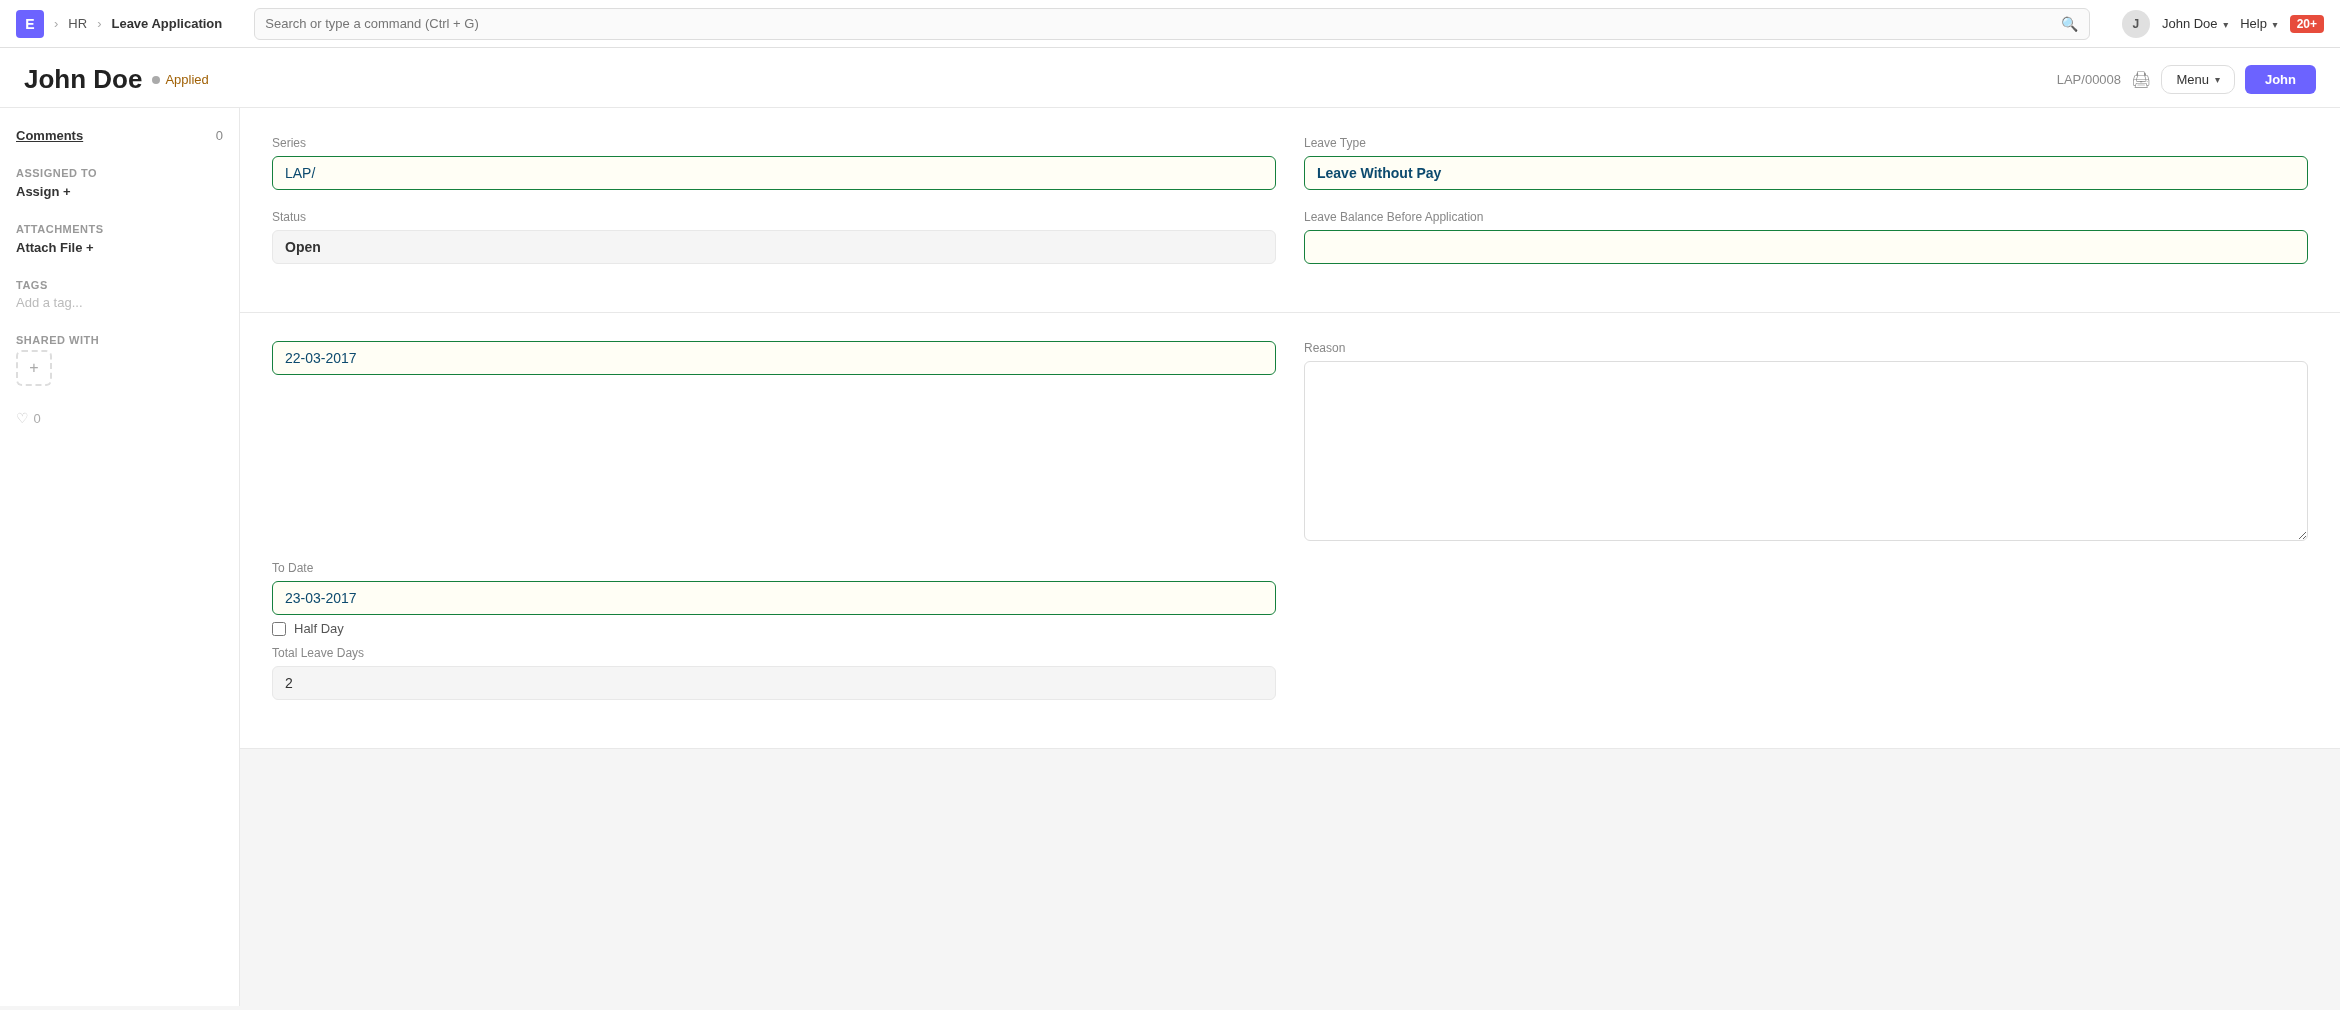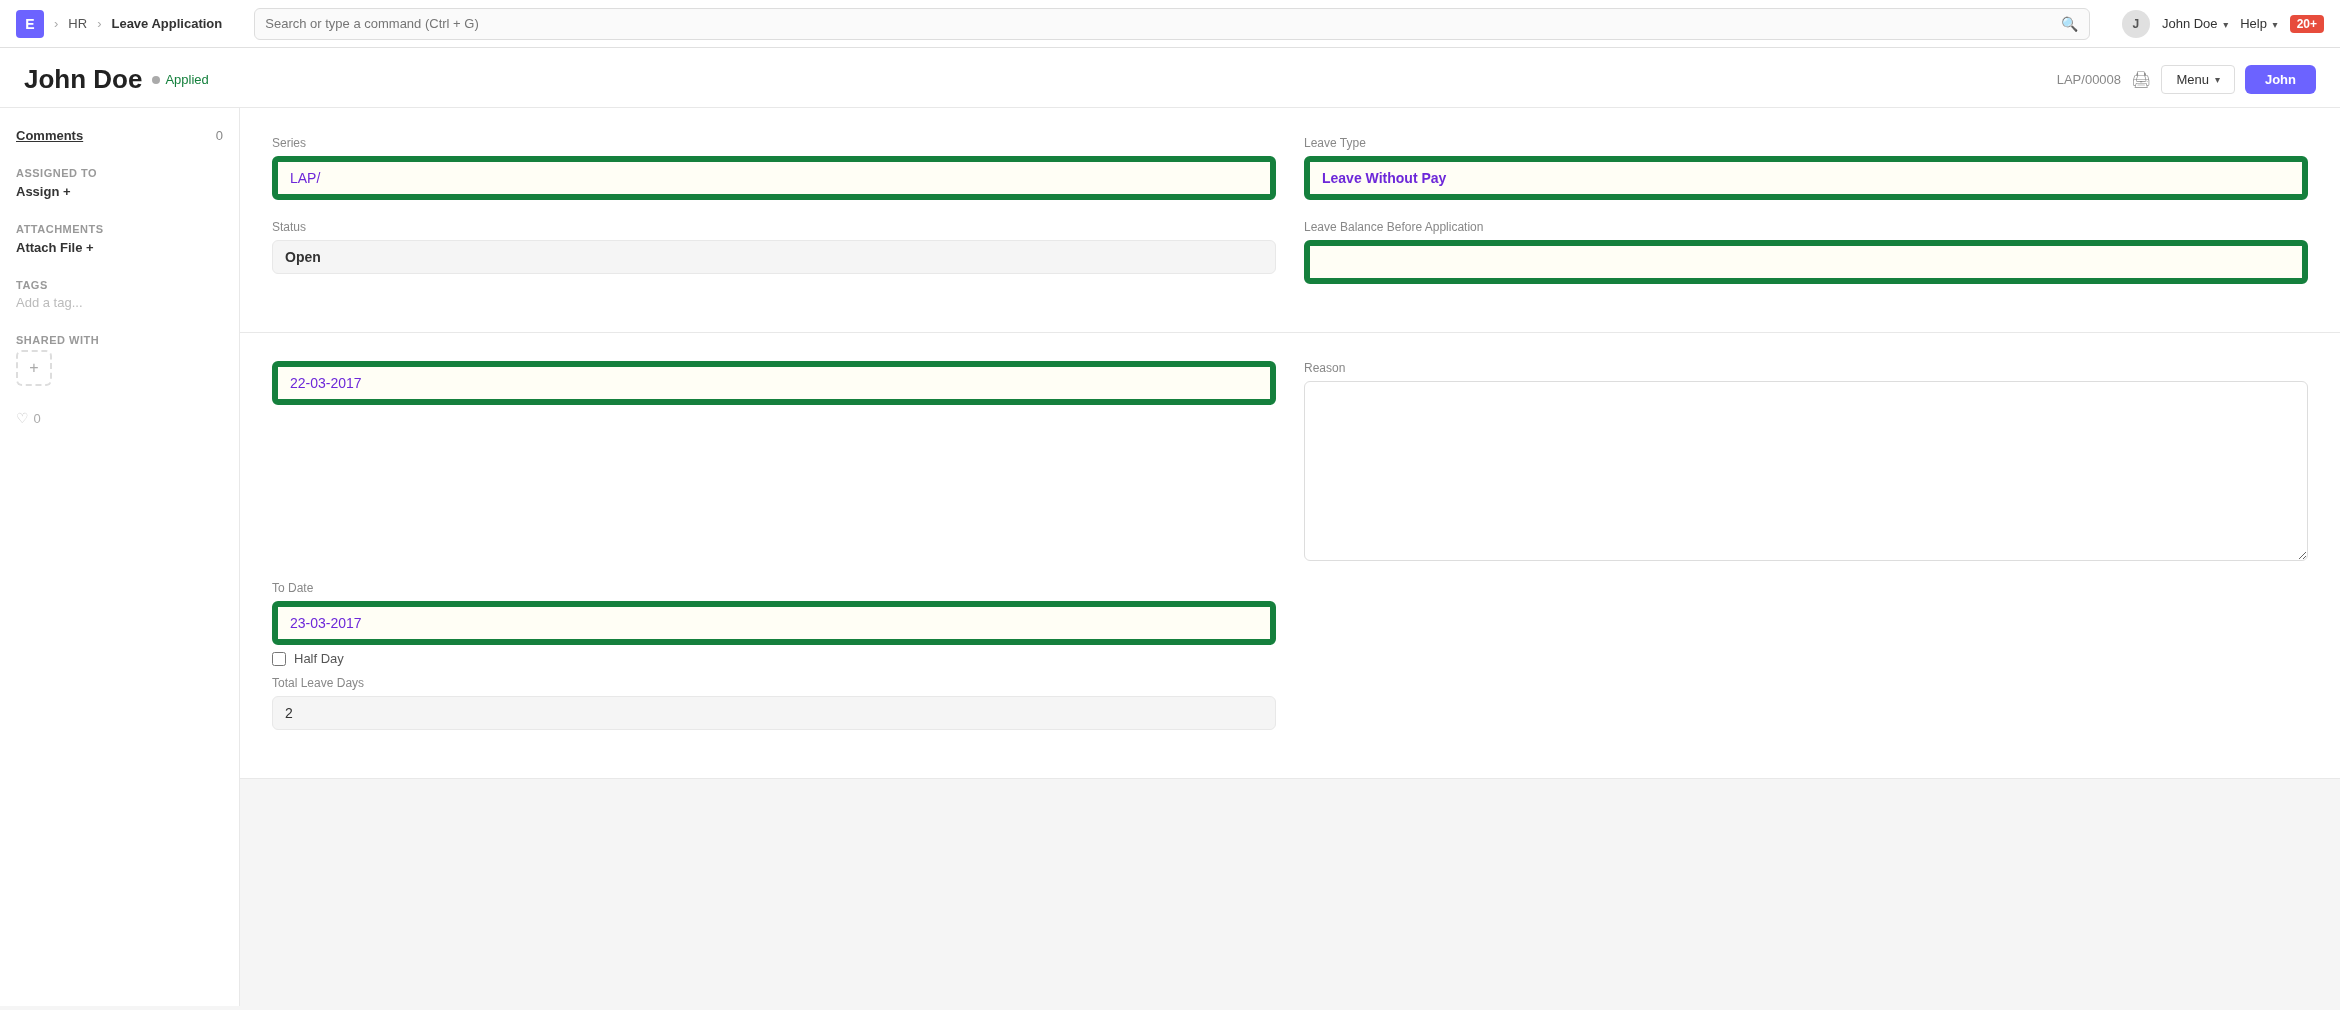--- a/index.html
+++ b/index.html
@@ -47,28 +47,28 @@
     
     .page-header {
       background: #fff; padding: 16px 24px 12px 24px;
       border-bottom: 1px solid #e8e8e8;
       display: flex; align-items: center; justify-content: space-between;
     }
     .page-header-left { display: flex; align-items: center; gap: 10px; }
     .doc-title { font-size: 26px; font-weight: 700; color: #222; }
     .status-badge {
       display: flex; align-items: center; gap: 5px;
-      font-size: 13px; color: #15803d;
+      font-size: 13px; color: #a16207;
     }
     .status-dot { width: 8px; height: 8px; border-radius: 50%; background: #aaa; }
     .page-header-right { display: flex; align-items: center; gap: 10px; }
     .doc-id { font-size: 13px; color: #888; }
     .print-icon { color: #888; font-size: 16px; cursor: pointer; }
     .menu-btn {
-      border: 1px solid #ddd; background: #fff; border-radius: 4px;
+      border: 1px solid #ddd; background: #fff; border-radius: 10px;
       padding: 6px 14px; font-size: 13px; cursor: pointer; color: #333;
       display: flex; align-items: center; gap: 4px;
     }
     .save-btn {
       background: #6c63ff; color: #fff; border: none; border-radius: 6px;
       padding: 7px 20px; font-size: 13px; font-weight: 600; cursor: pointer;
     }
 
     
     .main-layout { display: flex; min-height: calc(100vh - 48px - 64px); }
@@ -99,22 +99,22 @@
     
     .content-area { flex: 1; padding: 0; background: #f5f5f5; }
     .form-section {
       background: #fff; margin: 0; padding: 28px 32px;
       border-bottom: 1px solid #e8e8e8;
     }
     .form-row { display: grid; grid-template-columns: 1fr 1fr; gap: 28px; margin-bottom: 20px; }
     .form-group { display: flex; flex-direction: column; gap: 6px; }
     .form-label { font-size: 12px; color: #888; font-weight: 500; }
     .form-input {
-      border: 6px solid #15803d; border-radius: 6px; padding: 8px 12px;
-      font-size: 14px; color: #6d28d9; background: #fffef5; outline: none;
+      border: 1px solid #15803d; border-radius: 6px; padding: 8px 12px;
+      font-size: 14px; color: #0c4a6e; background: #fffef5; outline: none;
     }
     .form-input-readonly {
       border: 1px solid #e8e8e8; border-radius: 6px; padding: 8px 12px;
       font-size: 14px; color: #333; background: #f5f5f5;
     }
     .form-input-bold { font-weight: 700; }
     .form-textarea {
       border: 1px solid #ddd; border-radius: 6px; padding: 8px 12px;
       font-size: 14px; color: #333; background: #fff; outline: none;
       resize: vertical; min-height: 180px; width: 100%;

